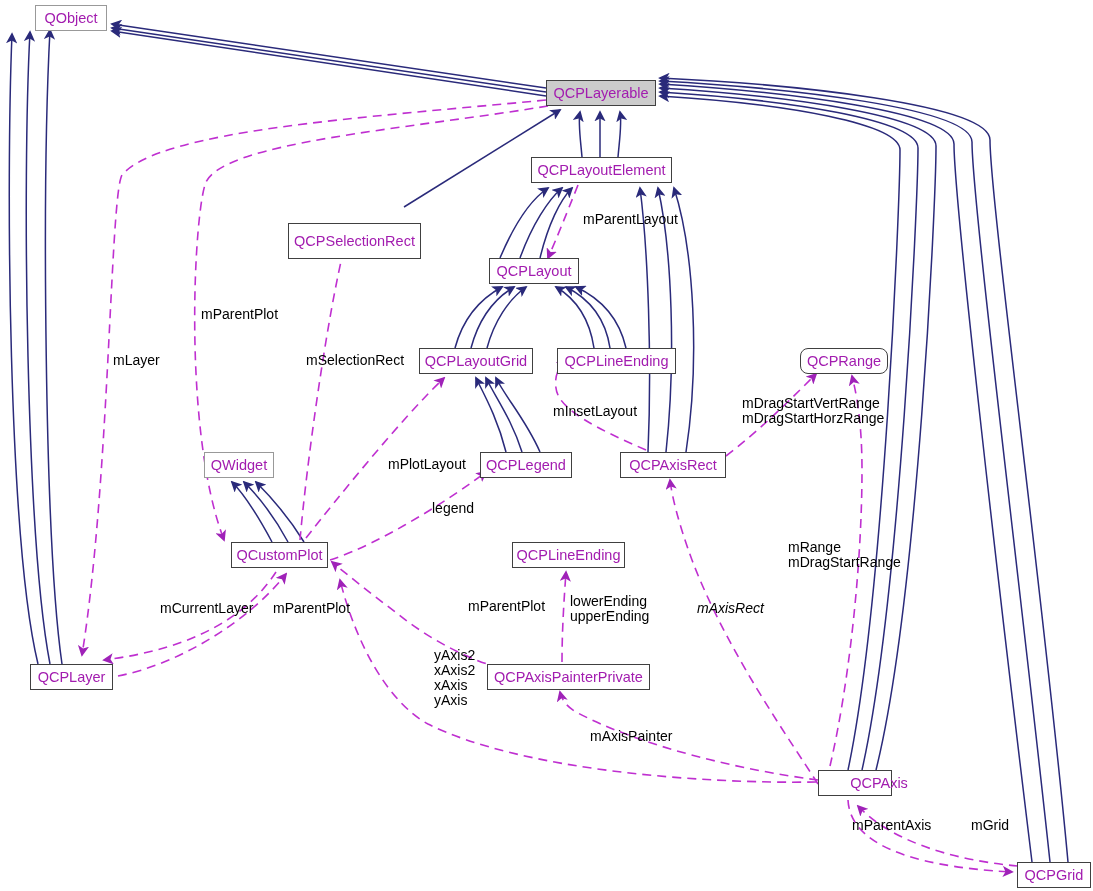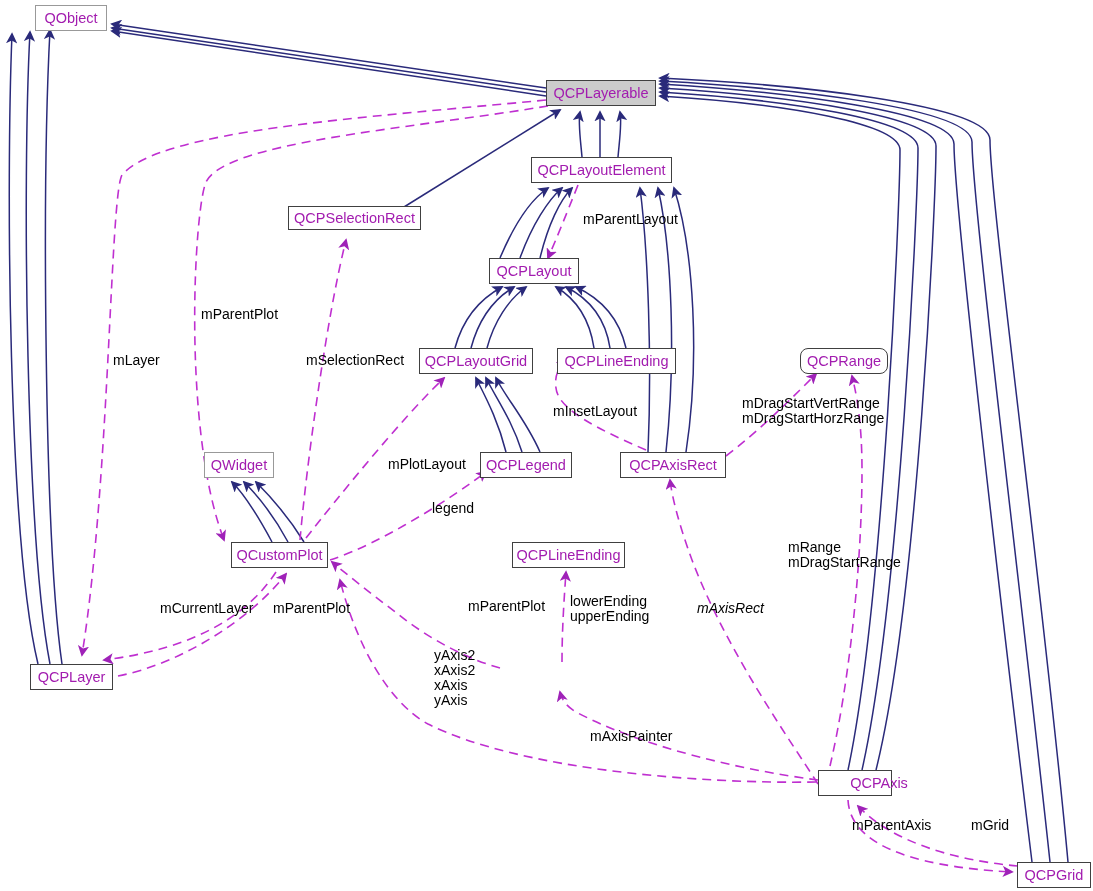--- a/index.html
+++ b/index.html
@@ -116,31 +116,32 @@
 
     <path d="M848,800 C850,840 900,866 1012,872"></path>
 
     <path d="M1018,866 C950,860 890,840 858,806"></path>
   </g>
 </svg>
 
 <div class="node lib" style="left:35px;top:5px;width:72px;height:26px;">QObject</div>
 <div class="node hl" style="left:546px;top:80px;width:110px;height:26px;">QCPLayerable</div>
 <div class="node own" style="left:531px;top:157px;width:141px;height:26px;">QCPLayoutElement</div>
-<div class="node own" style="left:288px;top:206px;width:133px;height:24px;">QCPSelectionRect</div>
+<div class="node own" style="left:288px;top:223px;width:133px;height:36px;">QCPSelectionRect</div>
 <div class="node own" style="left:489px;top:258px;width:90px;height:26px;">QCPLayout</div>
 <div class="node own" style="left:419px;top:348px;width:114px;height:26px;">QCPLayoutGrid</div>
 <div class="node own" style="left:557px;top:348px;width:119px;height:26px;">QCPLineEnding</div>
 <div class="node own" style="left:800px;top:348px;width:88px;height:26px;border-radius:8px;">QCPRange</div>
 <div class="node lib" style="left:204px;top:452px;width:70px;height:26px;">QWidget</div>
 <div class="node own" style="left:480px;top:452px;width:92px;height:26px;">QCPLegend</div>
 <div class="node own" style="left:620px;top:452px;width:106px;height:26px;">QCPAxisRect</div>
 <div class="node own" style="left:512px;top:542px;width:113px;height:26px;">QCPLineEnding</div>
 <div class="node own" style="left:231px;top:542px;width:97px;height:26px;">QCustomPlot</div>
 <div class="node own" style="left:30px;top:664px;width:83px;height:26px;">QCPLayer</div>
+<div class="node own" style="left:487px;top:664px;width:163px;height:26px;">QCPAxisPainterPrivate</div>
 <div class="node own" style="left:818px;top:770px;width:74px;height:26px;padding-left:48px;">QCPAxis</div>
 <div class="node own" style="left:1017px;top:862px;width:74px;height:26px;">QCPGrid</div>
 
 <div class="elabel" style="left:583px;top:212px;">mParentLayout</div>
 <div class="elabel" style="left:201px;top:307px;">mParentPlot</div>
 <div class="elabel" style="left:113px;top:353px;">mLayer</div>
 <div class="elabel" style="left:306px;top:353px;">mSelectionRect</div>
 <div class="elabel" style="left:742px;top:396px;">mDragStartVertRange
 mDragStartHorzRange</div>
 <div class="elabel" style="left:553px;top:404px;">mInsetLayout</div>

